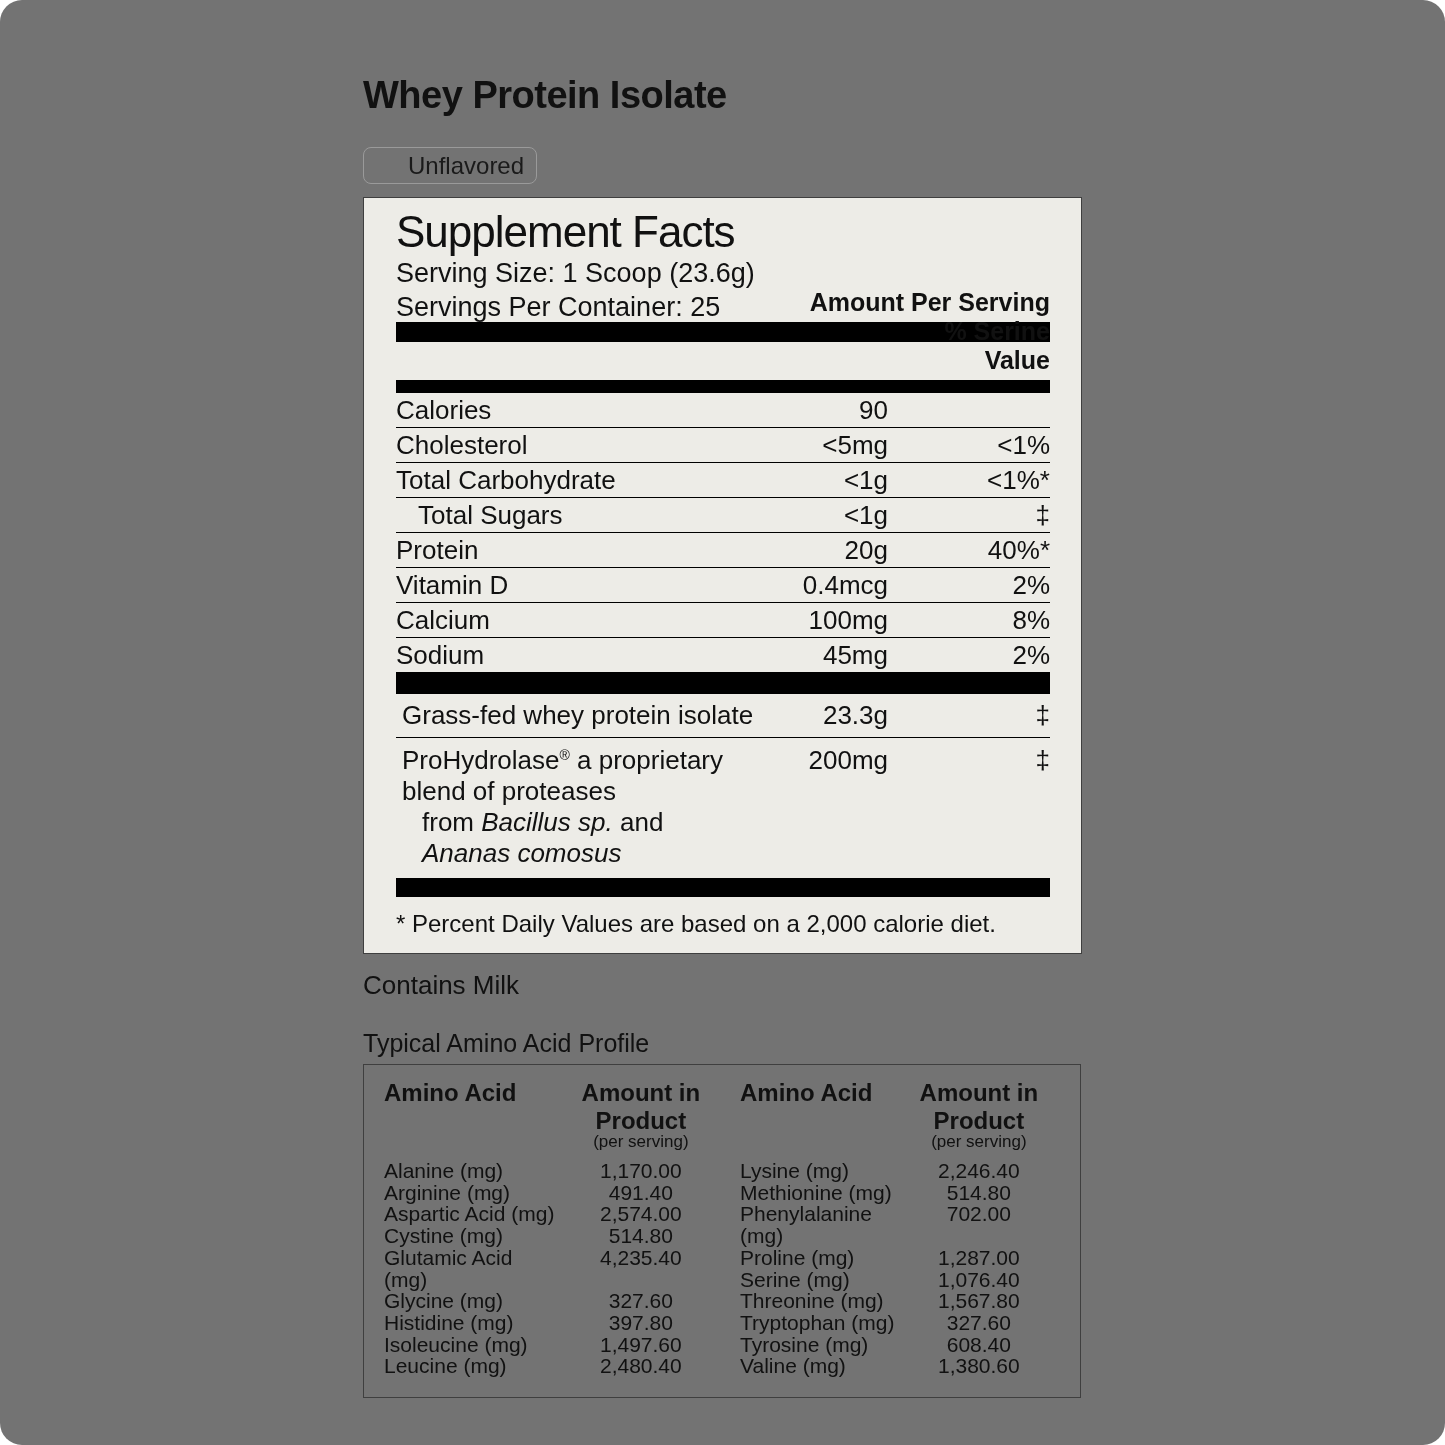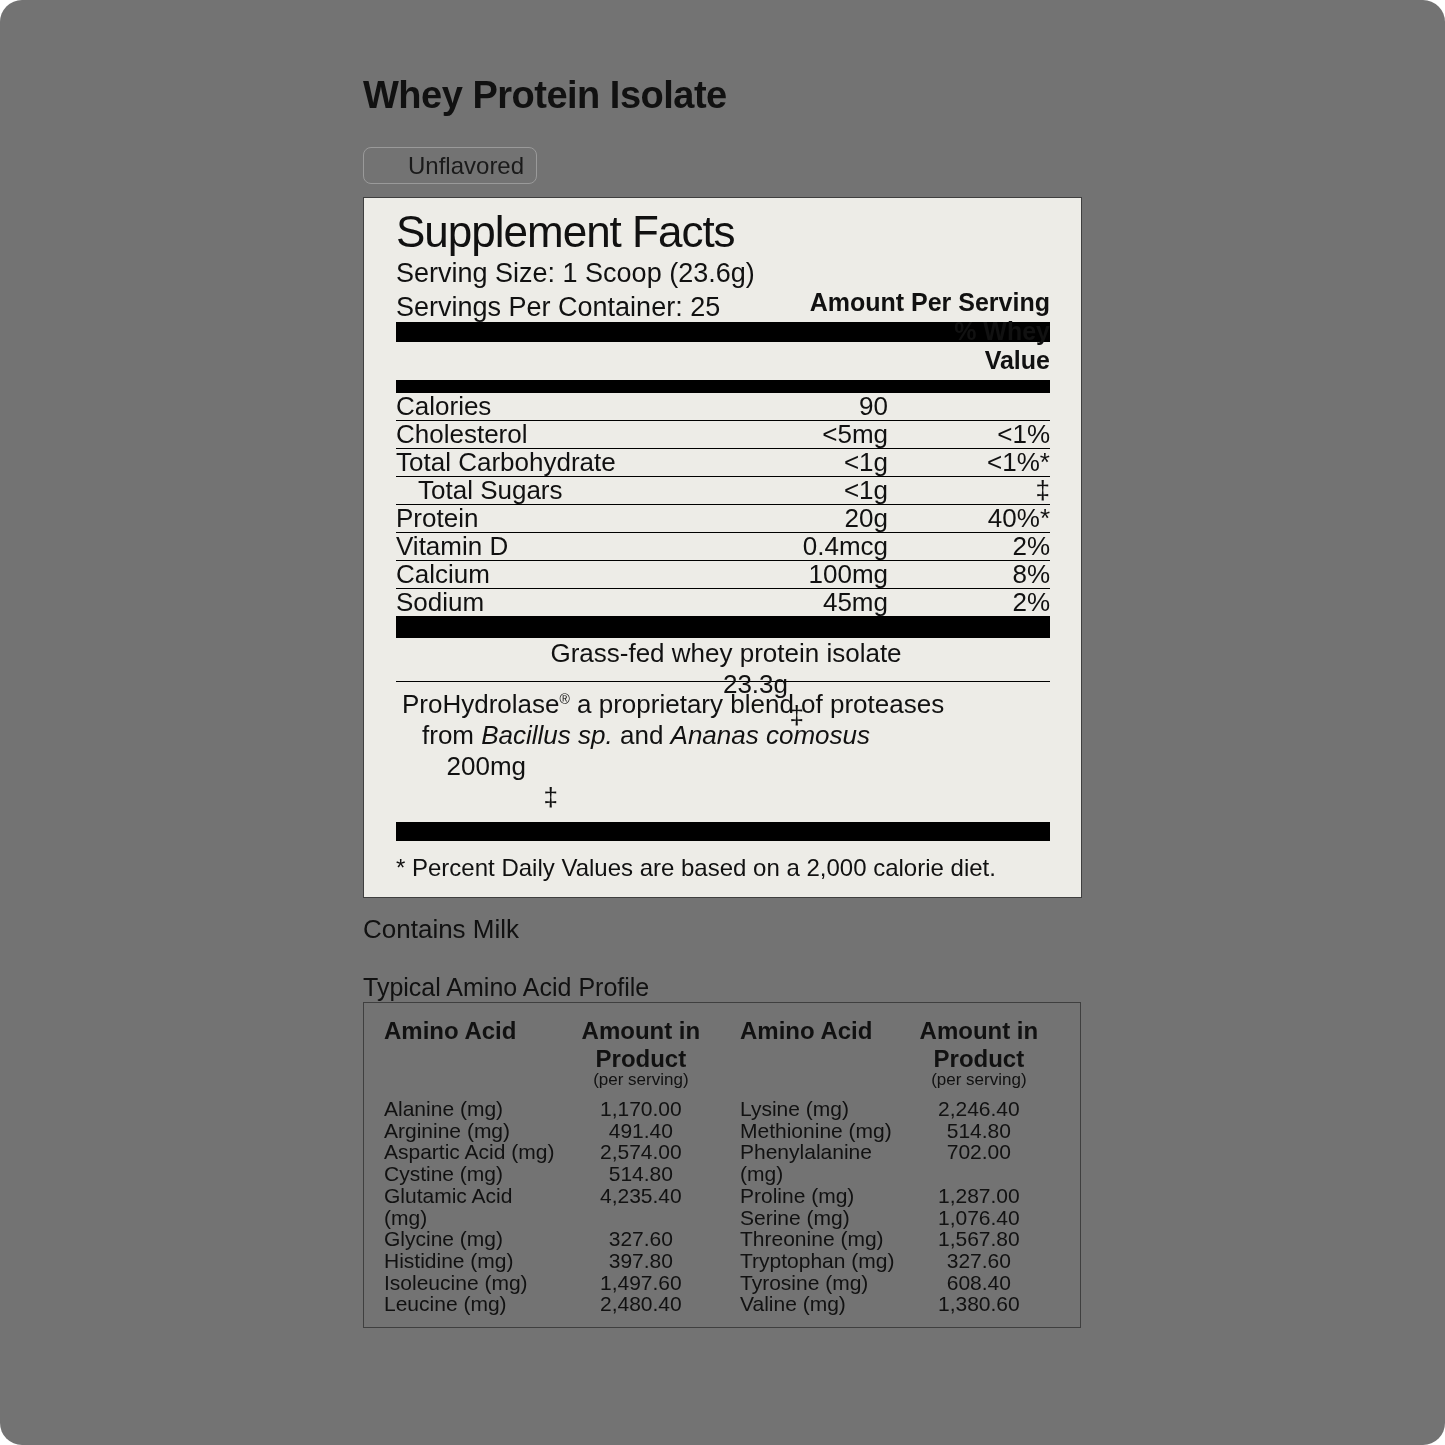--- a/index.html
+++ b/index.html
@@ -32,47 +32,47 @@
   .bar-2 { height:13px; }
   .bar-3 { height:21px; }
   .bar-4 { height:19px; }
 
   .sf-headrow {
     display:flex; justify-content:flex-end; align-items:flex-end;
     height:38px; padding-bottom:5px; font-size:25px; font-weight:bold;flex-direction:column;
   }
   .sf-headrow .col-dv-h { width:162px; text-align:right; }
 
-  .nrow { display:flex; align-items:center; height:28px; border-bottom:1.5px solid #000;
+  .nrow { display:flex; align-items:center; height:35px; border-bottom:1.5px solid #000;
           font-size:26px; }
   .nrow:last-of-type { border-bottom:none; height:35px; }
   .nrow .n-name { flex:1; }
   .nrow .n-name.indent { padding-left:22px; }
   .nrow .n-amt { width:130px; text-align:right; }
   .nrow .n-dv  { width:162px; text-align:right; }
 
-  .brow { display:flex; font-size:26px;flex-direction:column; }
+  .brow { display:flex; font-size:26px; }
   .brow .b-name { flex:1; padding-left:6px; }
   .brow .b-amt { width:130px; text-align:right; }
   .brow .b-dv  { width:162px; text-align:right; }
   .brow.grass { align-items:center; height:44px; border-bottom:1.5px solid #000; }
   .brow.pro { padding:7px 0 9px 0; }
   .pro-line2 { padding-left:20px; }
   .sup-reg { font-size:14px; vertical-align:9px; }
   .it { font-style:italic; }
 
   .sf-foot { margin-top:14px; font-size:24px; line-height:26px; padding-bottom:6px; }
 
   .contains { margin-top:16px; font-size:26px; }
 
   
   .aa-heading { margin-top:28px; font-size:25px; font-weight:normal; }
   .aa-panel {
-    width:718px; border:1px solid #3f3f3f;
-    padding:14px 20px 12px 20px; display:flex;
+    margin-top:6px; width:718px; border:1px solid #3f3f3f;
+    padding:14px 20px 20px 20px; display:flex;
   }
   .aa-half { width:50%; }
   .aa-grid { display:flex; }
   .aa-col-name { width:52%; }
   .aa-col-val { width:48%; text-align:center; }
   .aa-head { font-size:24px; font-weight:bold; }
   .aa-sub { font-size:17px; font-weight:normal; line-height:14px; }
   .aa-half-2 .aa-col-name { padding-left:18px; }
   .aa-rows { margin-top:11px; font-size:21px; line-height:21.7px; }
   .aa-row { display:flex; }
@@ -91,21 +91,21 @@
 
     <div class="sf-panel">
       <div class="sf-title">Supplement Facts</div>
       <div class="sf-serving">Serving Size: 1 Scoop (23.6g)</div>
       <div class="sf-serving">Servings Per Container: 25</div>
 
       <div class="bar bar-1"></div>
 
       <div class="sf-headrow">
         <span class="col-amt-h">Amount Per Serving</span>
-        <span class="col-dv-h">% Whey Value</span>
+        <span class="col-dv-h">% Serine Value</span>
       </div>
 
       <div class="bar bar-2"></div>
 
       <div class="nrow">
         <span class="n-name">Calories</span>
         <span class="n-amt">90</span>
         <span class="n-dv"></span>
       </div>
       <div class="nrow">

